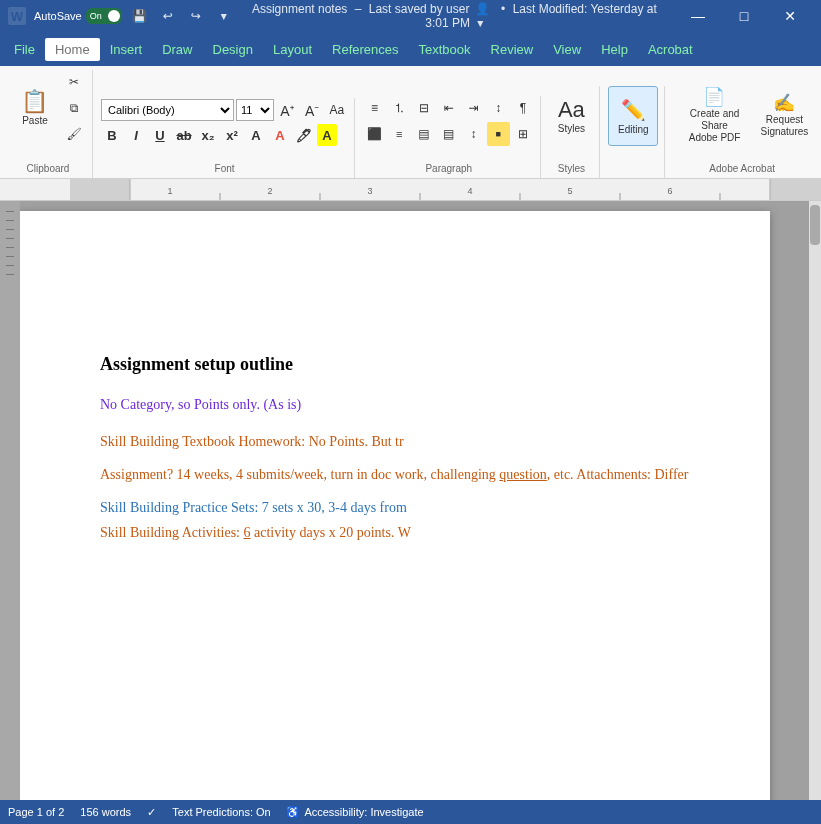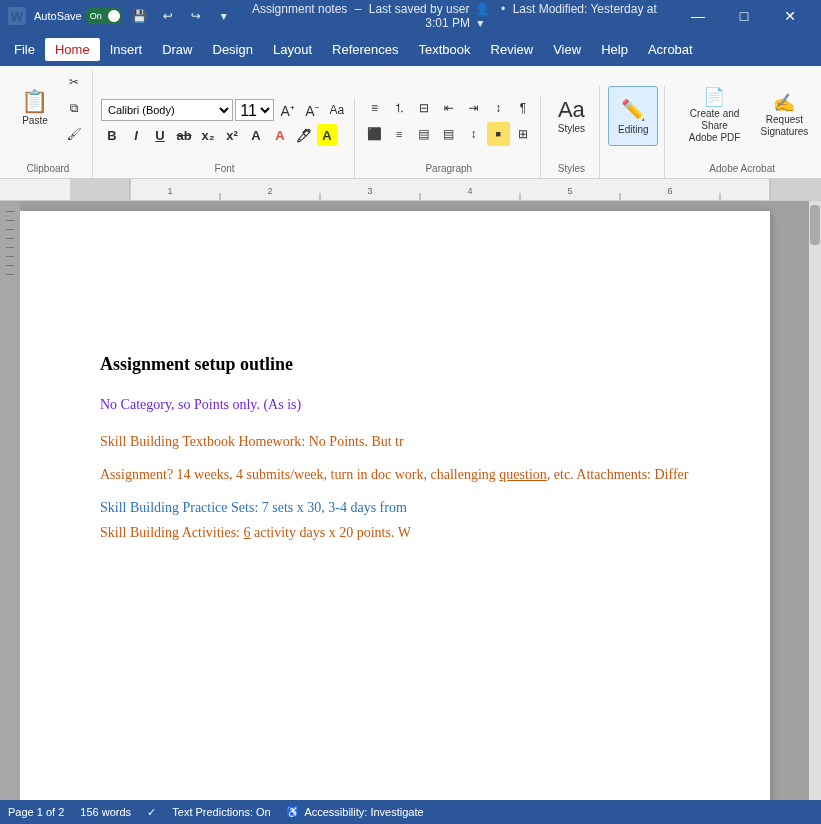--- a/index.html
+++ b/index.html
@@ -42,28 +42,28 @@
 
     
     #menubar {
       background: #2b579a;
       height: 34px;
       display: flex;
       align-items: center;
       padding: 0 4px;
     }
     .menu-item {
-      color: #ffffff;
+      color: #86efac;
       padding: 4px 10px;
       font-size: 13px;
       cursor: pointer;
       border-radius: 2px;
     }
     .menu-item:hover, .menu-item.active { background: rgba(255,255,255,0.2); }
-    .menu-item.active { background: white; color: #b91c1c; }
+    .menu-item.active { background: white; color: #737373; }
 
     
     #ribbon {
       background: #f8f8f8;
       border-bottom: 1px solid #d0d0d0;
       padding: 4px 4px 0;
       min-height: 90px;
     }
     .ribbon-row {
       display: flex;
@@ -102,21 +102,21 @@
       width: 24px; height: 24px; cursor: pointer; border-radius: 2px; font-size: 12px; color: #333;
     }
 
     
     .font-section { display: flex; flex-direction: column; gap: 2px; }
     .font-row { display: flex; align-items: center; gap: 2px; }
     .font-select {
       width: 140px; height: 22px; font-size: 11px; border: 1px solid #aaa;
       background: white; padding: 0 2px;
     }
-    .font-size-select { width: 40px; height: 22px; font-size: 16px; border: 1px solid #aaa; background: white; }
+    .font-size-select { width: 40px; height: 22px; font-size: 11px; border: 1px solid #aaa; background: white; }
     .fmt-btn {
       width: 22px; height: 22px; display: flex; align-items: center; justify-content: center;
       cursor: pointer; border-radius: 2px; font-size: 13px; color: #333; font-weight: bold;
       border: 1px solid transparent;
     }
 
     
     .ribbon-btn-editing {
       display: flex; flex-direction: column; align-items: center; justify-content: center;
       min-width: 50px; height: 60px; cursor: pointer; border-radius: 3px; padding: 4px;

